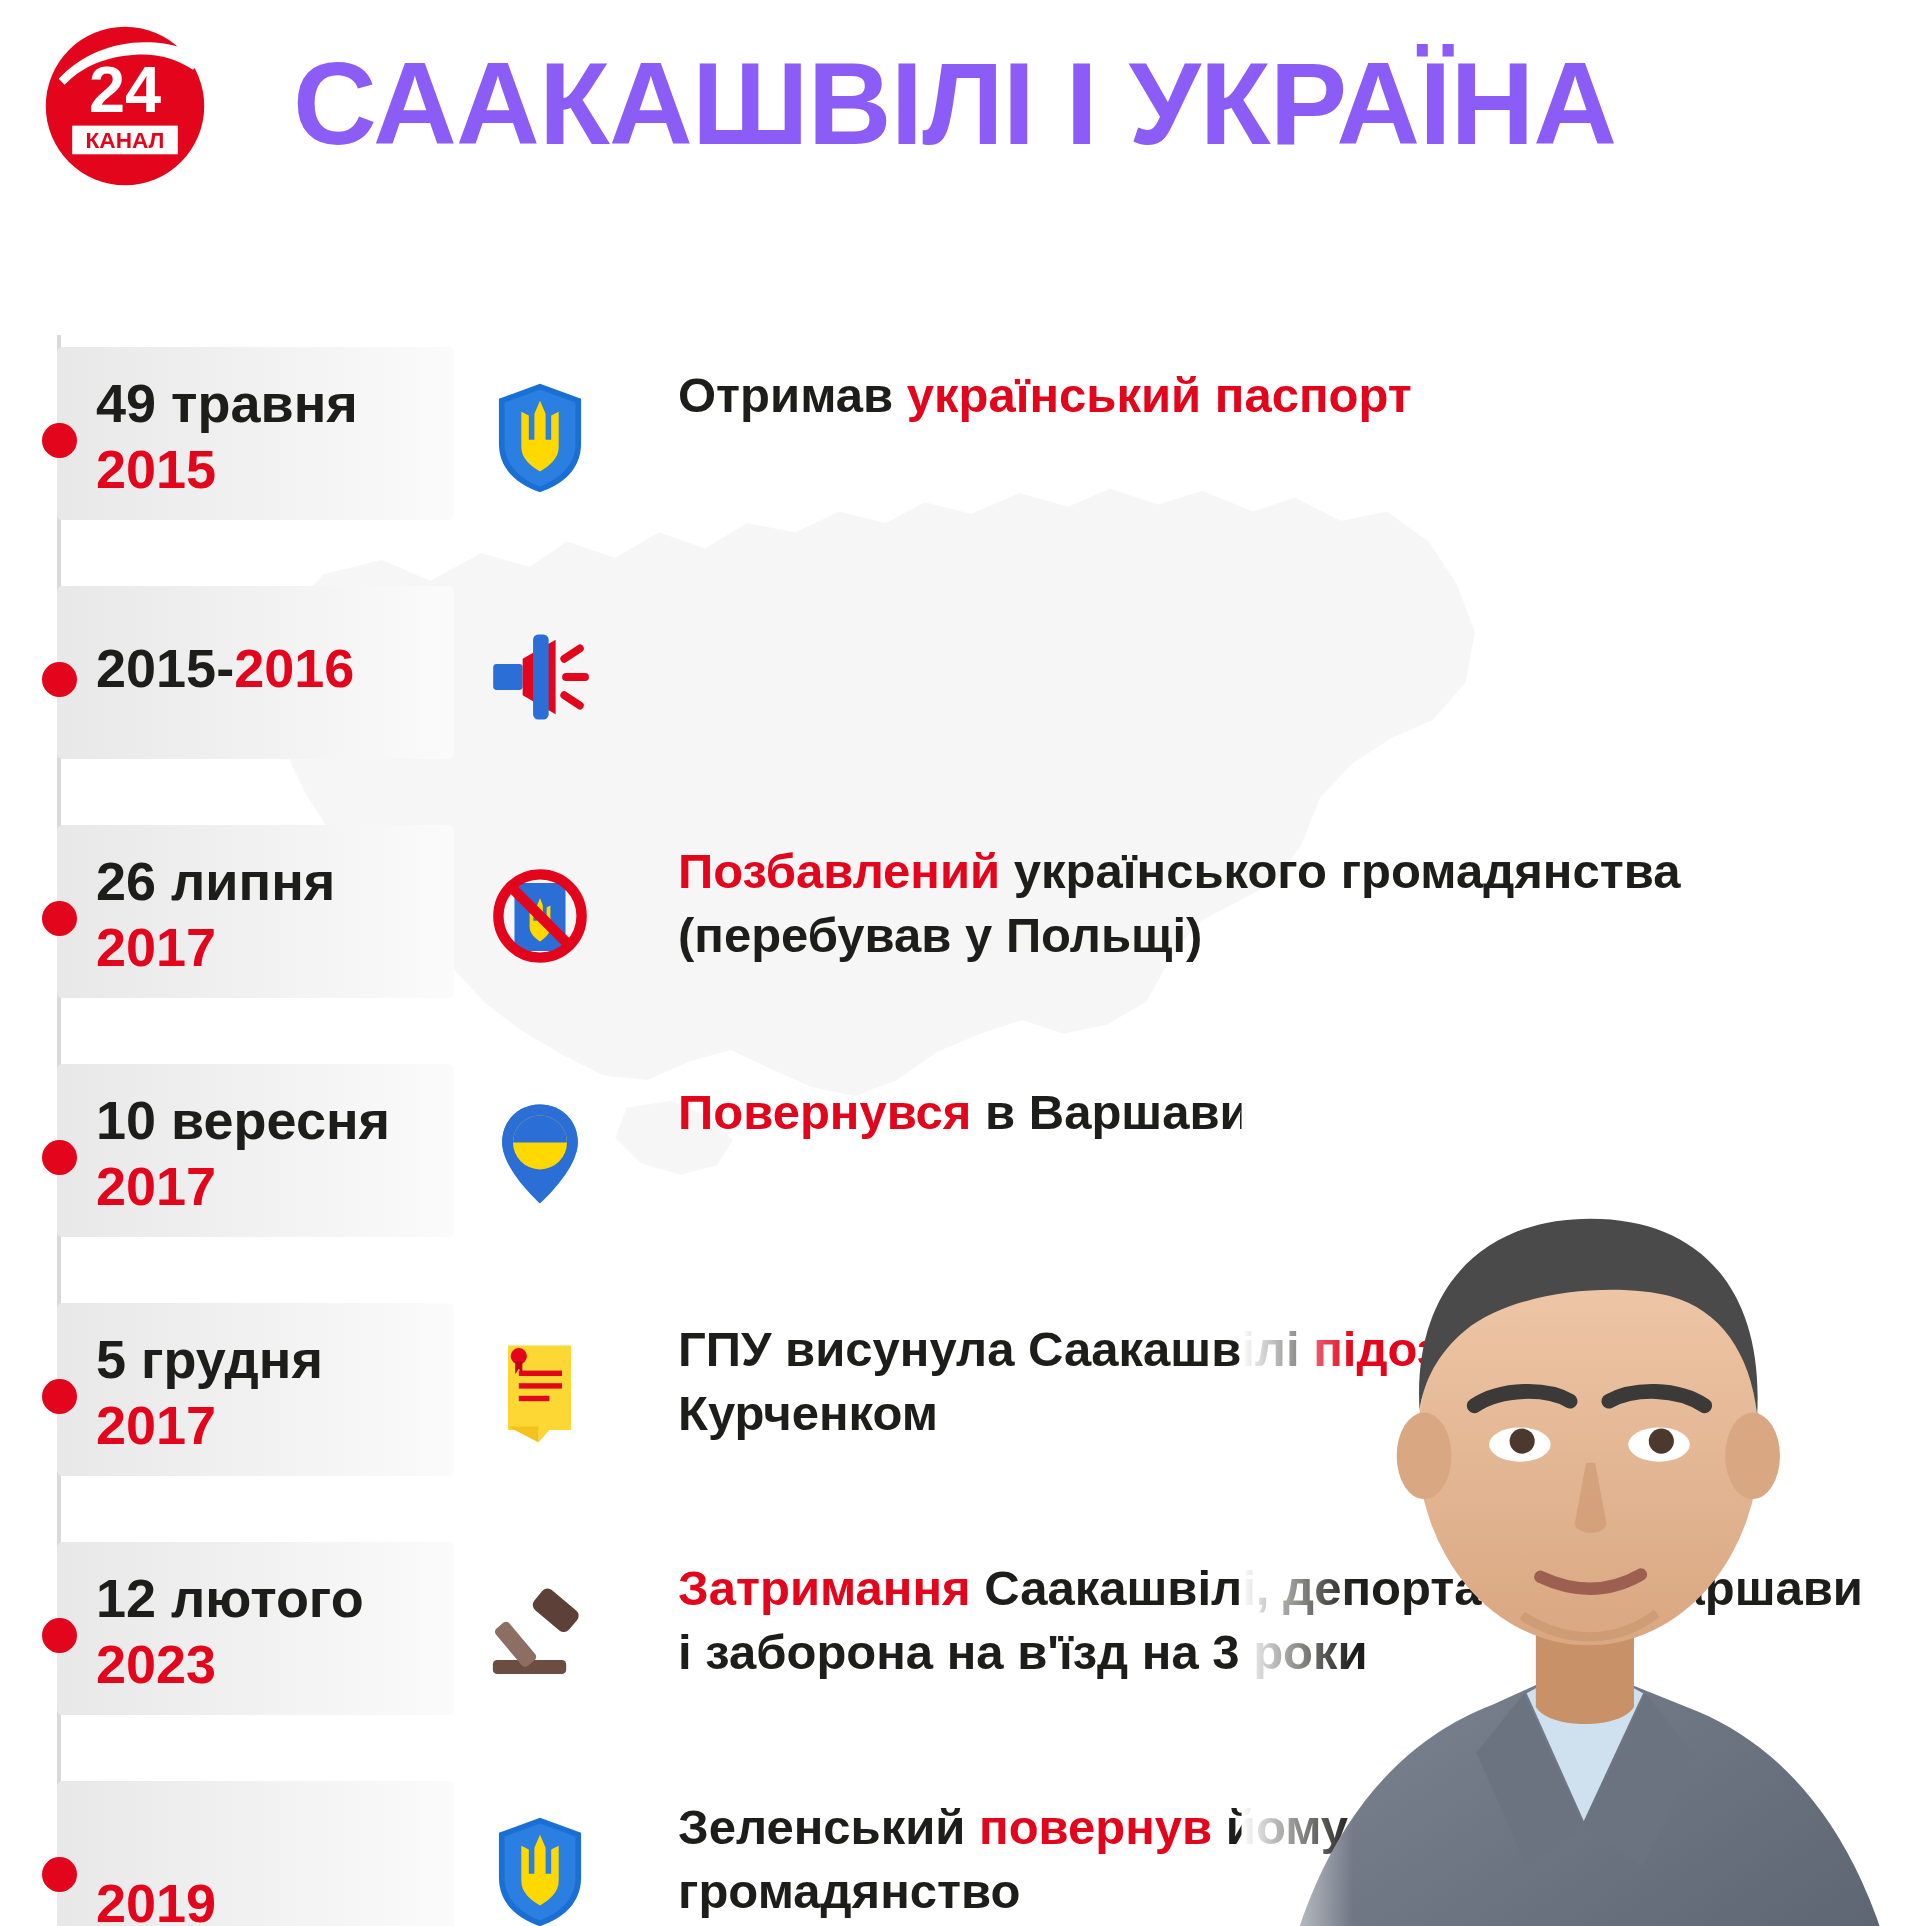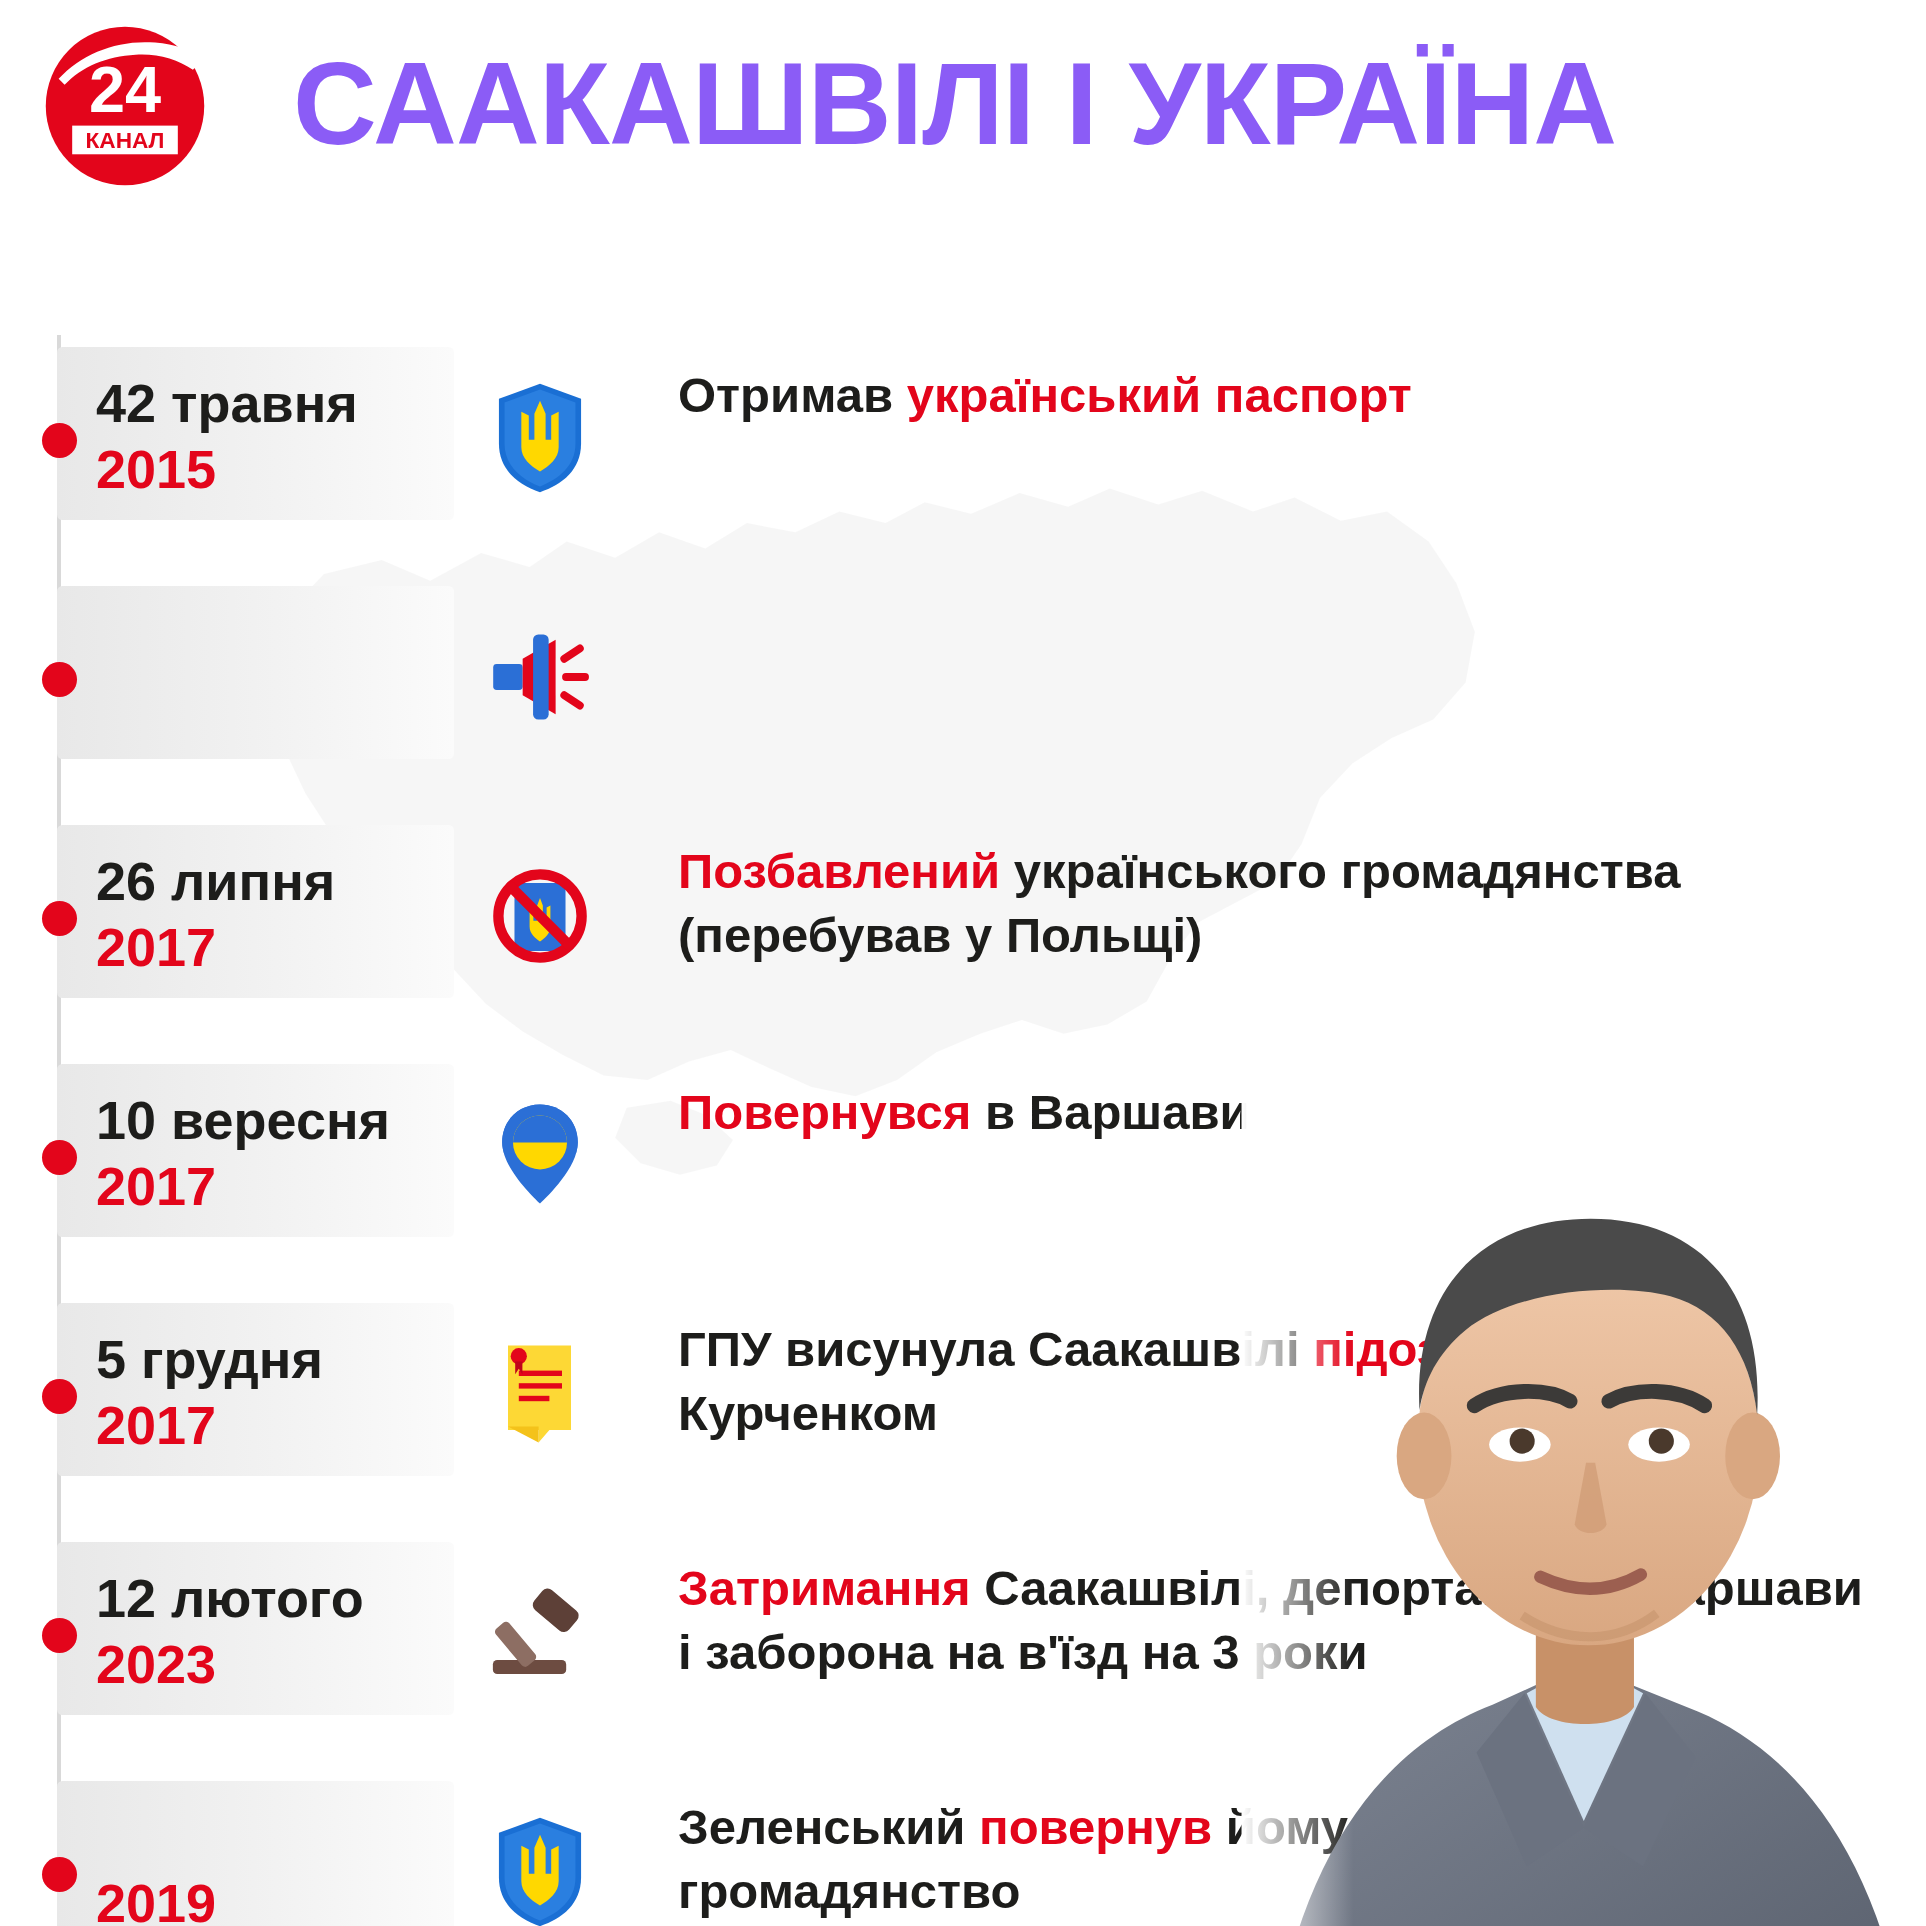--- a/index.html
+++ b/index.html
@@ -167,38 +167,41 @@
   <div class="page-title">СААКАШВІЛІ І УКРАЇНА</div>
 </div>
 
 <div class="timeline">
   <div class="axis"></div>
 
   <div class="row">
     <div class="dot"></div>
     <div class="date-box"></div>
     <div class="date-text">
-      <span>42 травня</span><br>
+      <span>49 травня</span><br>
       <span class="yr">2015</span>
     </div>
     <div class="icon-cell">
       <svg width="96" height="112" viewBox="0 0 100 120">
         <path d="M50,2 L94,18 L94,66 C94,94 74,110 50,118 C26,110 6,94 6,66 L6,18 Z" fill="#1a6fd4"></path>
         <path d="M50,8 L88,22 L88,66 C88,90 70,104 50,112 C30,104 12,90 12,66 L12,22 Z" fill="#2a7fe0"></path>
         <path d="M50,20 L56,34 L56,62 L62,62 L62,36 L70,32 L70,70 C70,82 60,90 50,96 C40,90 30,82 30,70 L30,32 L38,36 L38,62 L44,62 L44,34 Z" fill="#ffd800"></path>
       </svg>
     </div>
     <div class="text-cell">
       <span>Отримав </span><span class="hl">український паспорт</span><span></span>
     </div>
   </div>
 
   <div class="row">
     <div class="dot"></div>
     <div class="date-box"></div>
+    <div class="date-text" style="top:77px;">
+      <span>2015</span><span class="dash">-</span><span class="yr">2016</span>
+    </div>
     <div class="icon-cell">
       <svg width="104" height="96" viewBox="0 0 120 110">
         <rect x="6" y="40" width="34" height="30" rx="4" fill="#2b6fd6"></rect>
         <path d="M40,34 L78,12 L78,98 L40,76 Z" fill="#e3051b"></path>
         <rect x="52" y="6" width="18" height="98" rx="6" fill="#2b6fd6"></rect>
         <path d="M88,34 L106,22" stroke="#e3051b" stroke-width="9" stroke-linecap="round"></path>
         <path d="M90,55 L112,55" stroke="#e3051b" stroke-width="9" stroke-linecap="round"></path>
         <path d="M88,76 L106,88" stroke="#e3051b" stroke-width="9" stroke-linecap="round"></path>
       </svg>
     </div>

